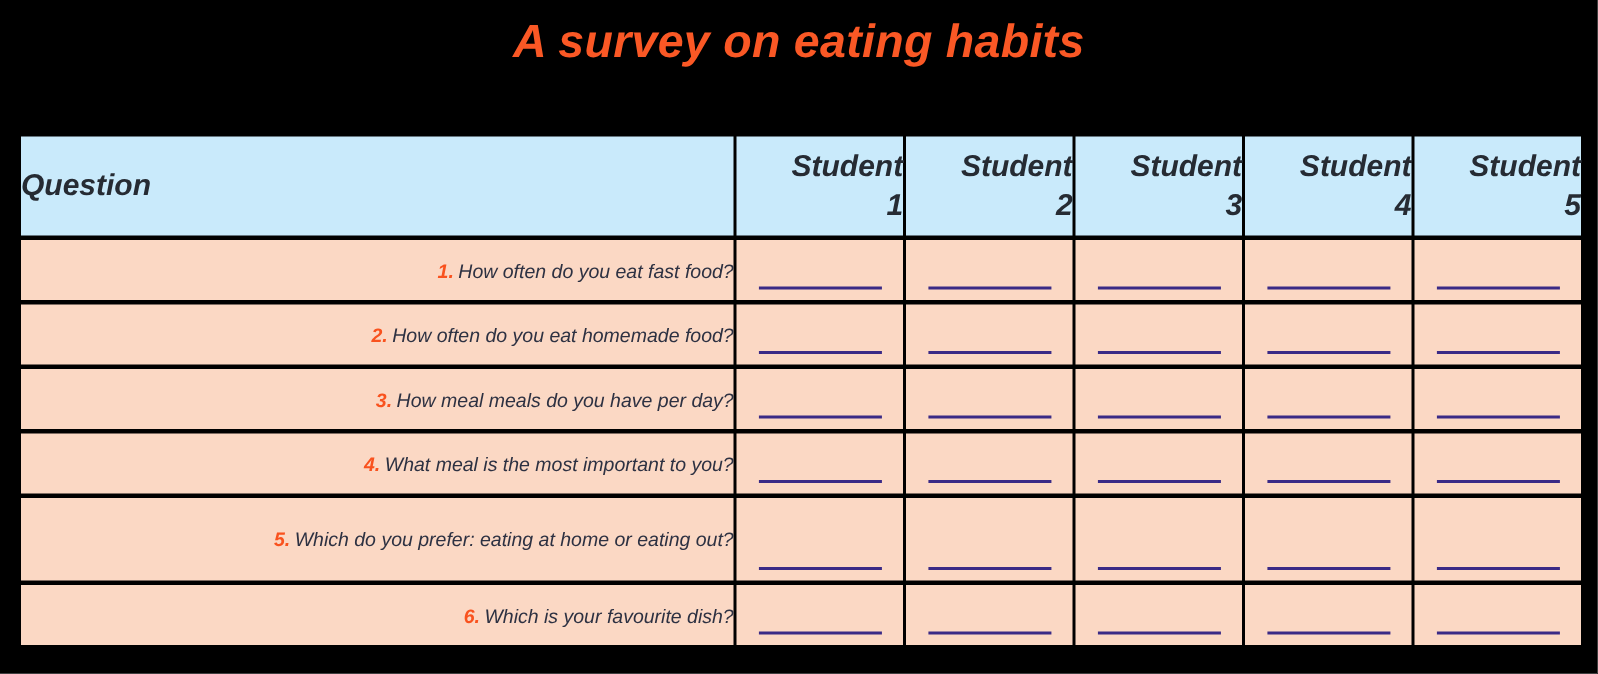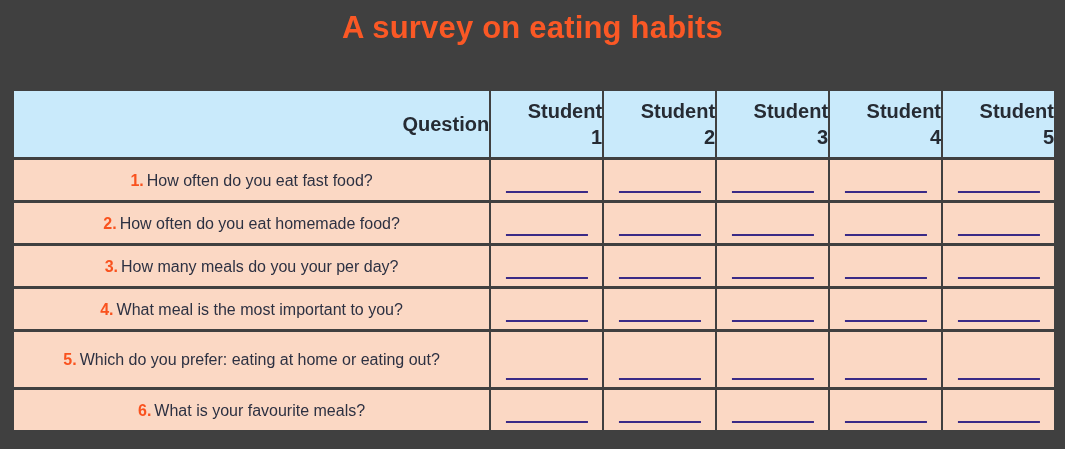--- a/index.html
+++ b/index.html
@@ -11,21 +11,22 @@
     height: 449px;
     background: #ffffff;
     font-family: "Liberation Sans", sans-serif;
     overflow: hidden;
   }
 
   .page {
     position: relative;
     width: 1065px;
     height: 449px;
-    background: #404040;
+    background: #000000;
+    font-style: italic;
   }
 
   
   .title {
     position: absolute;
     top: 6px;
     left: 0;
     width: 1065px;
     text-align: center;
     font-size: 31px;
@@ -58,35 +59,35 @@
   .hdr {
     background: #c9eafb;
     color: #262b33;
     font-size: 20px;
     font-weight: bold;
     text-align: right;
     height: 66px;
     line-height: 26px;
   }
   .hdr-question {
-    text-align: right;
+    text-align: left;
   }
   .hdr-student .sname {
     display: block;
   }
   .hdr-student .snum {
     display: block;
   }
 
   
   .qcell {
     background: #fbd8c4;
     color: #2d3142;
-    font-size: 16px;
-    text-align: center;
+    font-size: 13px;
+    text-align: right;
     padding: 0 0 0 14px;
     height: 40px;
     line-height: 29px;
   }
   .qcell .qnum {
     color: #f9521e;
     font-weight: bold;
     margin-right: 3px;
   }
   .qcell .qtext {
@@ -198,21 +199,21 @@
         <td class="acell">
             <span class="blank-line"></span>
           </td>
         <td class="acell">
             <span class="blank-line"></span>
           </td>
       </tr>
 
       <tr>
         <td class="qcell">
-          <span class="qnum">3.</span><span class="qtext">How many meals do you your per day?</span>
+          <span class="qnum">3.</span><span class="qtext">How meal meals do you have per day?</span>
         </td>
         <td class="acell">
             <span class="blank-line"></span>
           </td>
         <td class="acell">
             <span class="blank-line"></span>
           </td>
         <td class="acell">
             <span class="blank-line"></span>
           </td>
@@ -261,21 +262,21 @@
         <td class="acell">
             <span class="blank-line"></span>
           </td>
         <td class="acell">
             <span class="blank-line"></span>
           </td>
       </tr>
 
       <tr>
         <td class="qcell">
-          <span class="qnum">6.</span><span class="qtext">What is your favourite meals?</span>
+          <span class="qnum">6.</span><span class="qtext">Which is your favourite dish?</span>
         </td>
         <td class="acell">
             <span class="blank-line"></span>
           </td>
         <td class="acell">
             <span class="blank-line"></span>
           </td>
         <td class="acell">
             <span class="blank-line"></span>
           </td>

